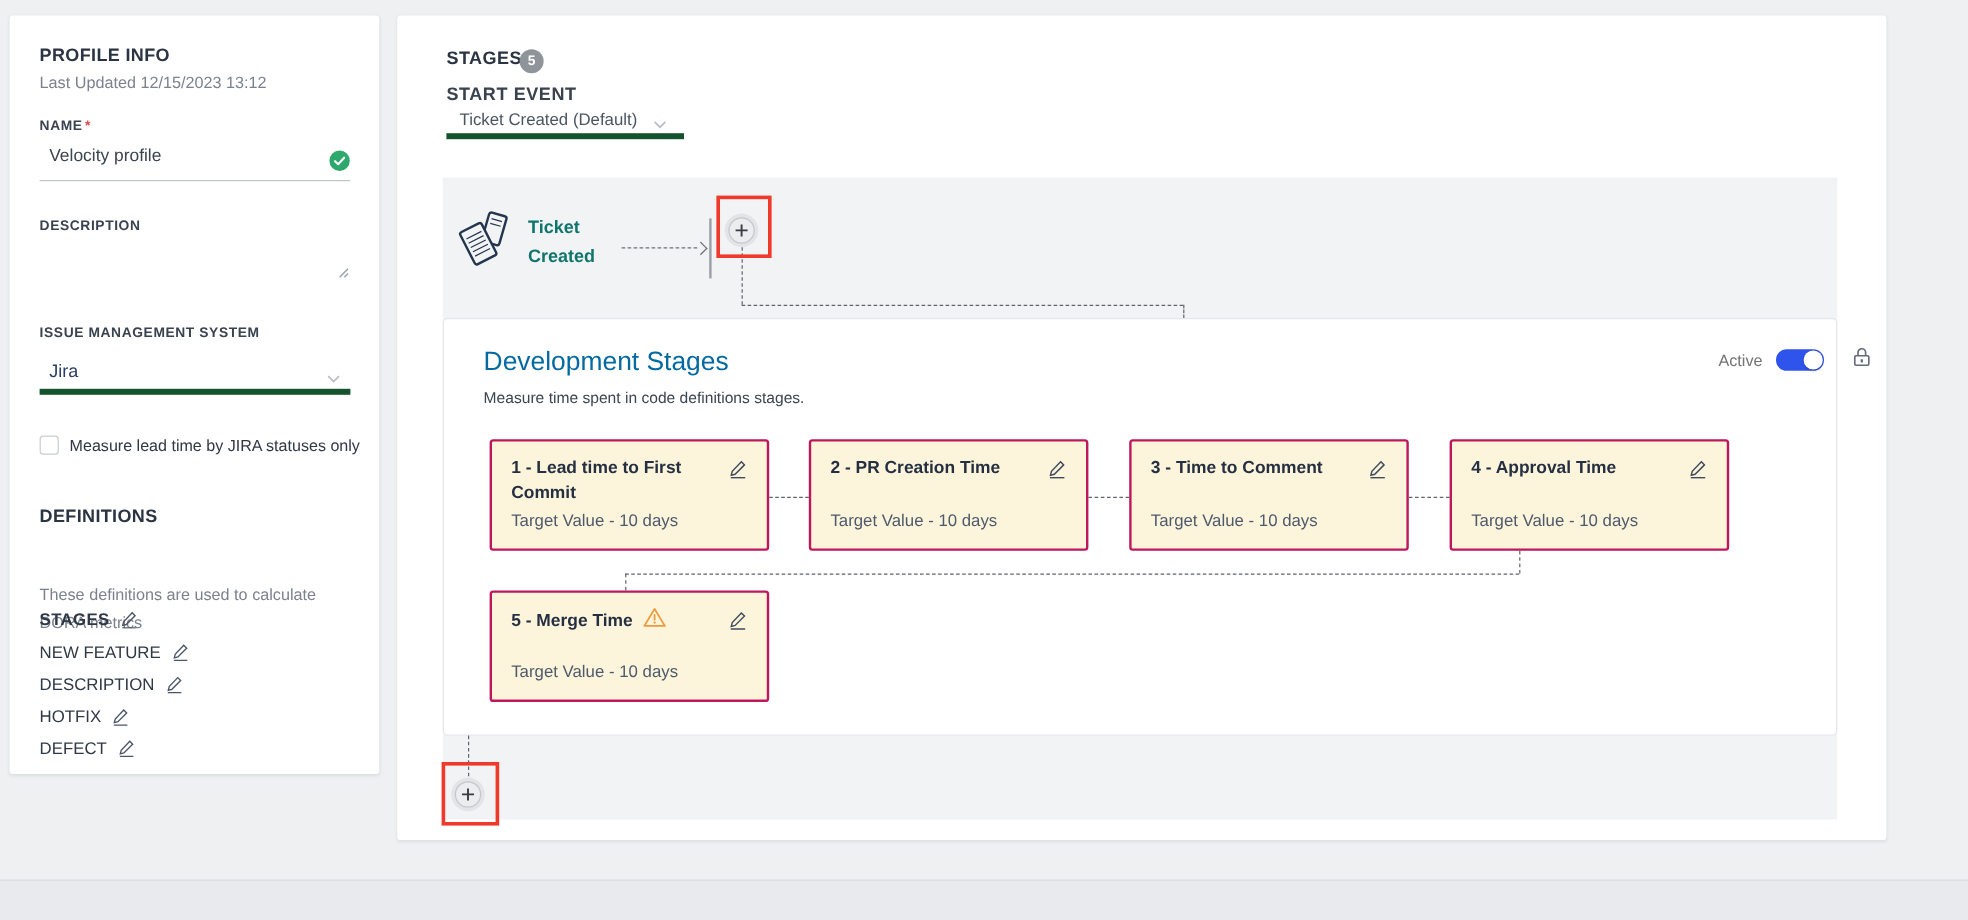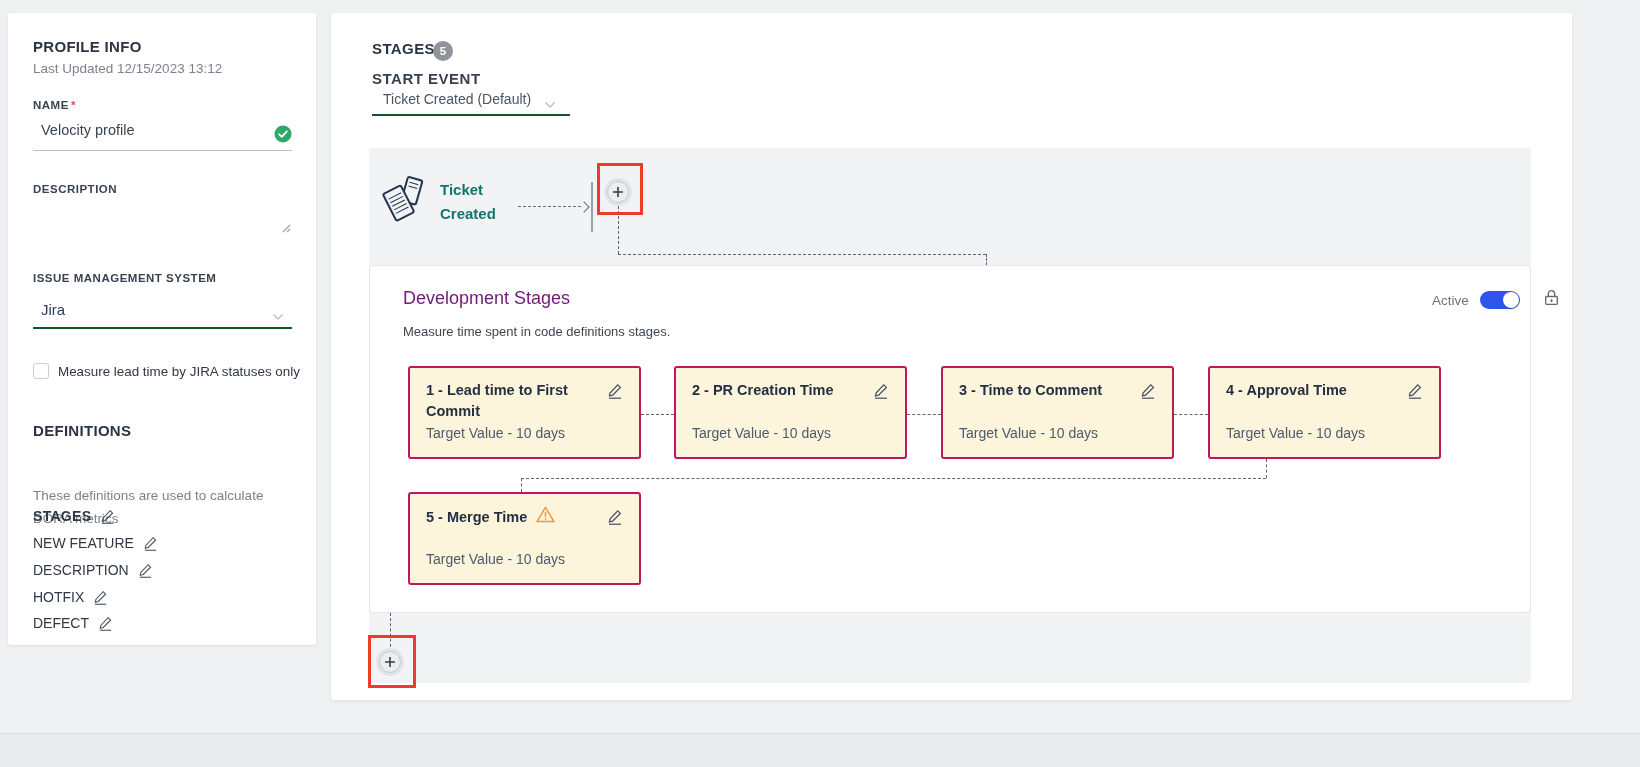--- a/index.html
+++ b/index.html
@@ -15,21 +15,21 @@
   
   .sb-h1 { font-size:15px; font-weight:bold; color:#2b3442; letter-spacing:.3px; }
   .sb-muted { font-size:13.5px; color:#7b828e; }
   .sb-label { font-size:11.5px; font-weight:bold; color:#39424f; letter-spacing:.5px; }
   .req { color:#e5484d; margin-left:2px; }
   .underline-input { border:none; outline:none; background:transparent; border-bottom:1px solid #bfc4ca;
                      font-family:"Liberation Sans",sans-serif; }
   .name-input { left:25px; top:104px; width:259px; height:34px; padding:0 30px 8px 8px; font-size:14.5px; color:#3a4450; }
   .desc-input { left:25px; top:188px; width:259px; height:34px; padding:0 20px 8px 8px; font-size:14px; color:#454e5a; }
   .desc-input::placeholder, .name-input::placeholder { color:#454e5a; opacity:1; }
-  .select-box { border-bottom:2px solid #14532d; }
+  .select-box { border-bottom:5px solid #14532d; }
   .ims-select { left:25px; top:284px; width:259px; height:32px; cursor:pointer; }
   .ims-value { position:absolute; left:8px; top:4px; font-size:15px; color:#2b3d5f; }
   .sb-chevron { position:absolute; right:8px; top:10px; }
   .resize-glyph { position:absolute; }
   .cb-row { left:25px; top:350px; display:flex; align-items:center; gap:9px; cursor:pointer; }
   .cb-box { width:16px; height:16px; border:1.5px solid #c9ced4; border-radius:3px; background:#fff; flex:0 0 auto; }
   .cb-text { font-size:13.4px; color:#2f3845; white-space:nowrap; }
   .def-sub { left:25px; top:433px; width:252px; font-size:13.5px; line-height:23px; color:#7b828e;margin-top:38px; }
   .def-item { left:25px; display:flex; align-items:center; gap:9px; font-size:14px; color:#2f3845; cursor:pointer; }
   .def-item .pencil { color:#4a5568; }
@@ -53,21 +53,21 @@
                transform:rotate(45deg); }
   .drop-line { left:222px; top:34px; width:2px; height:50px; background:#9ba0a7; }
   .plus-btn { width:28px; height:28px; border-radius:50%; background:#e2e4e7; border:none; padding:0; cursor:pointer;
               display:flex; align-items:center; justify-content:center; }
   .plus-inner { width:22px; height:22px; border-radius:50%; background:#ecedef; border:1px solid #c3c7cc;
                 display:flex; align-items:center; justify-content:center; }
   .hl-rect { border:3px solid #ee392b; background:transparent; z-index:5; }
 
   
   .panel { left:0; top:117px; width:1162px; height:348px; background:#fff; border:1px solid #e4e6ea; border-radius:4px; }
-  .panel-title { left:33px; top:22px; font-size:18px; font-weight:500; color:#701a75; }
+  .panel-title { left:33px; top:22px; font-size:22px; font-weight:500; color:#0369a1; }
   .panel-sub { left:33px; top:58px; font-size:13px; color:#3c4650; }
   .active-label { left:1062px; top:27px; font-size:13.5px; color:#737373; }
   .toggle { left:1110px; top:25px; width:40px; height:18px; border-radius:9px; background:#2f54eb; cursor:pointer; }
   .toggle-knob { position:absolute; right:1px; top:1px; width:16px; height:16px; border-radius:50%; background:#fff;
                  box-shadow:0 1px 2px rgba(0,0,0,.25); }
   .lock { left:1212px; top:276px; color:#646b79; cursor:pointer; }
 
   .stage-card { position:absolute; width:233px; height:93px; background:#fdf4dc; border:2px solid #be185d; border-radius:3px; cursor:pointer; }
   .stage-title { position:absolute; left:16px; top:12px; right:44px; font-size:14.5px; font-weight:bold; color:#243041; line-height:21px; }
   .stage-title-row { display:flex; align-items:center; gap:9px; }

